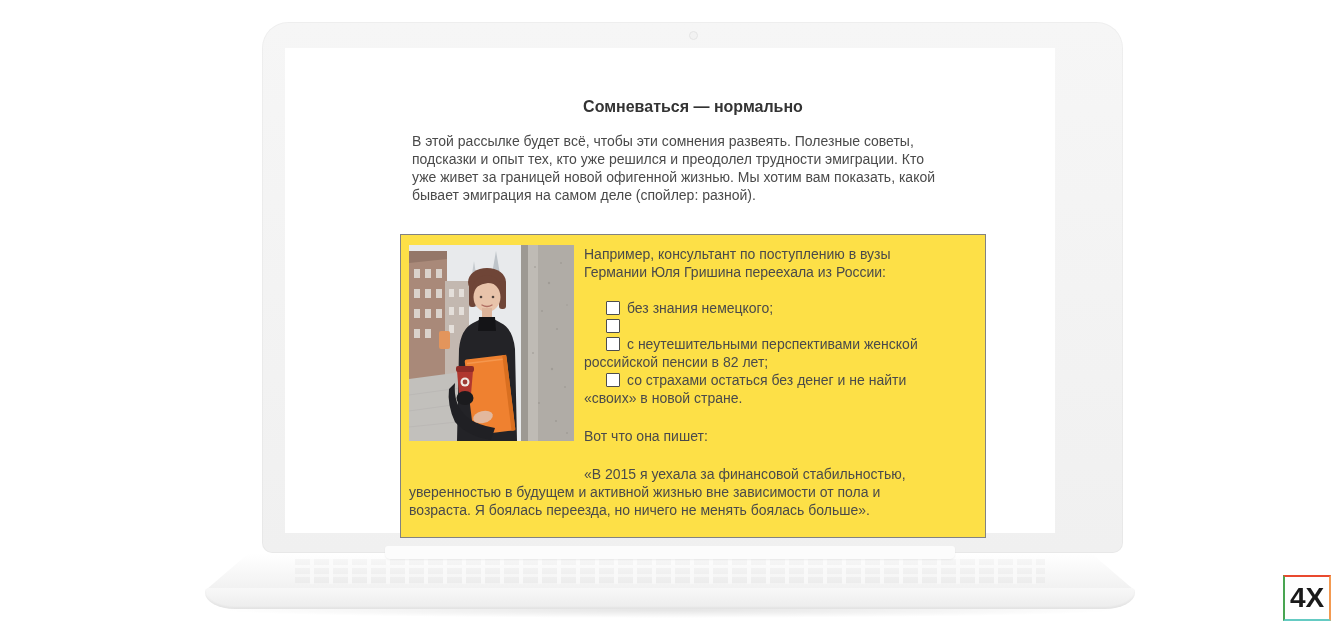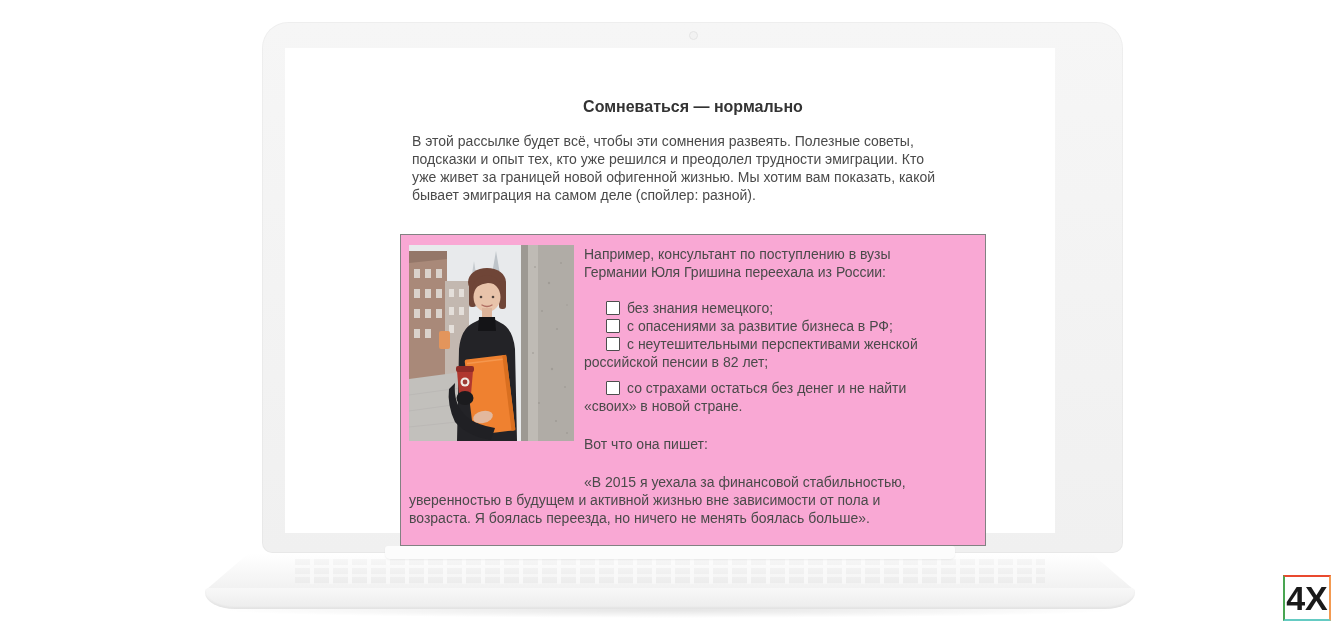--- a/index.html
+++ b/index.html
@@ -33,39 +33,39 @@
 
   
   .email{position:absolute;left:23px;top:26px;width:770px;height:485px;overflow:hidden;
          color:#4a4a4a;font-size:14px;line-height:18px;}
   .email-inner{width:586px;margin:0 auto;padding-top:24px;}
   .email h1{margin:0 0 16px 0;font-size:16px;line-height:18px;font-weight:bold;
             color:#333333;text-align:center;}
   .intro{margin:12px;white-space:pre-line;}
 
   .card{margin-top:30px;border:1px solid #828282;padding:10px 10px 18px 8px;
-        overflow:hidden;background:#f9a8d4;}
+        overflow:hidden;background:#fde047;}
   .card p{margin:0;}
   .photo{float:left;width:165px;height:196px;margin:0 10px 34px 0;display:block;}
   .lead{white-space:pre-line;margin-bottom:18px !important;}
   .check-item{text-indent:22px;}
   .check-item .itxt{white-space:pre-line;}
-  .check-item.last{margin-bottom:20px !important;margin-top:8px;}
+  .check-item.last{margin-bottom:20px !important;}
   .cb{display:inline-block;width:12px;height:12px;border:1px solid #4d4d4d;border-radius:1px;
       background:#ffffff;margin-right:7px;vertical-align:-2px;}
   .writes{margin-bottom:20px !important;}
   .quote{white-space:pre-line;}
 
   
   .badge{position:absolute;left:1283px;top:575px;width:44px;height:42px;background:#ffffff;
          border-style:solid;border-width:2px;
          border-top-color:#e9492f;border-right-color:#f39a51;
          border-bottom-color:#65cbc3;border-left-color:#49a551;
          display:flex;align-items:center;justify-content:center;
-         font-size:34px;font-weight:bold;color:#1a1a1a;z-index:5;}
+         font-size:28px;font-weight:bold;color:#1a1a1a;z-index:5;}
 </style>
 </head>
 <body>
 
 <div class="frame">
 
   <div class="floor-shadow"></div>
 
   <div class="lid">
     <div class="camera"></div>
@@ -171,21 +171,21 @@
               </g>
             </svg>
 
             <p class="lead">Например, консультант по поступлению в вузы
 Германии Юля Гришина переехала из России:</p>
 
             <p class="check-item">
               <span class="cb"></span><span class="itxt">без знания немецкого;</span>
             </p>
             <p class="check-item">
-              <span class="cb"></span><span class="itxt">с опасениями за развитие бизнеса в РФ;</span>
+              <span class="cb"></span>
             </p>
             <p class="check-item">
               <span class="cb"></span><span class="itxt">с неутешительными перспективами женской
 российской пенсии в 82 лет;</span>
             </p>
             <p class="check-item last">
               <span class="cb"></span><span class="itxt">со страхами остаться без денег и не найти
 «своих» в новой стране.</span>
             </p>
 

